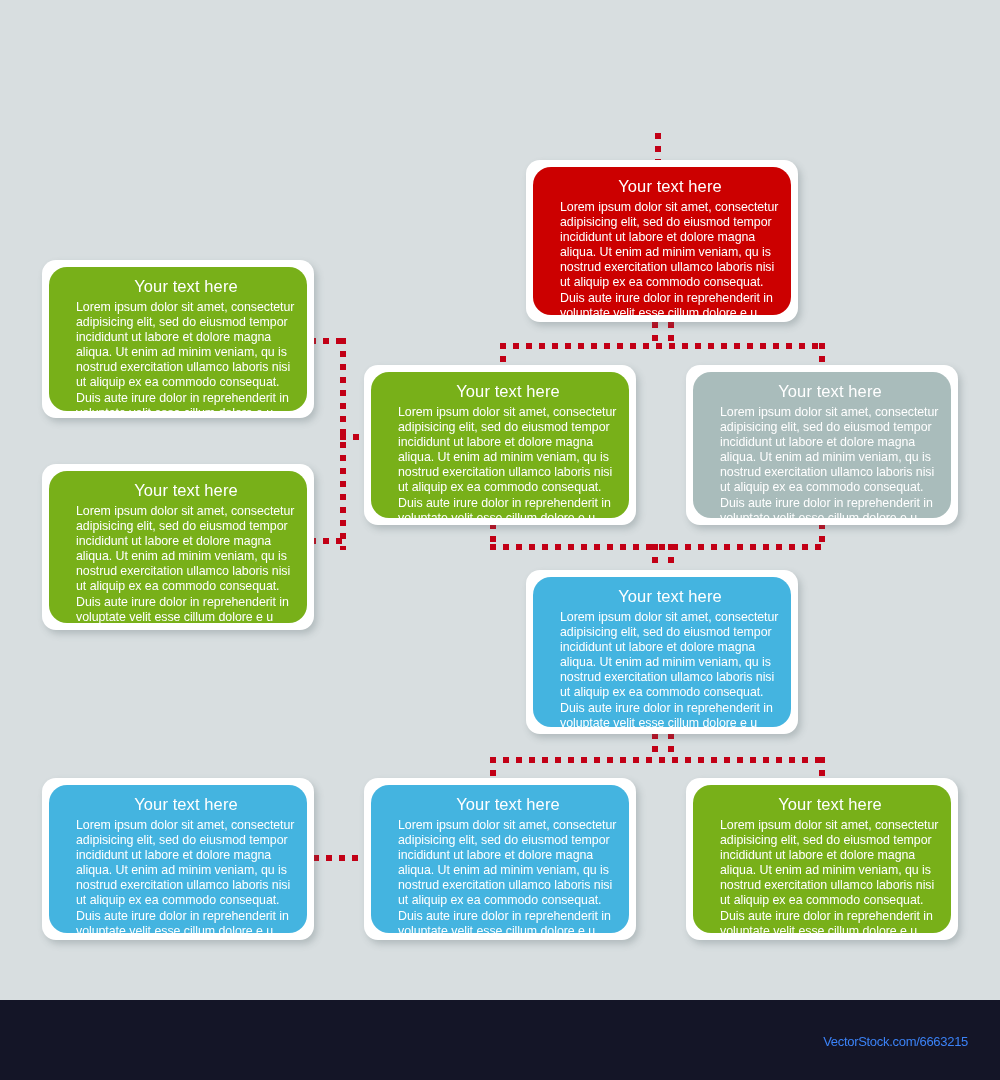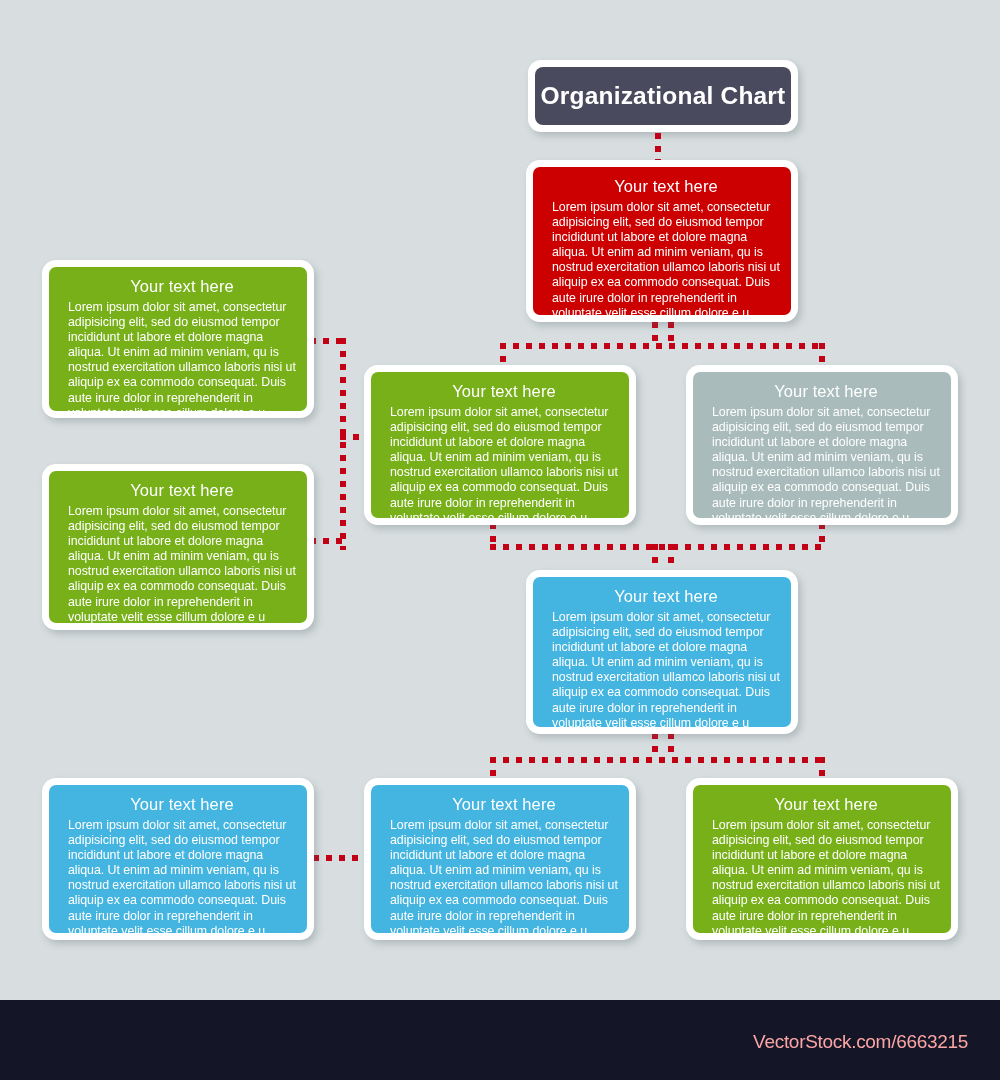--- a/index.html
+++ b/index.html
@@ -23,22 +23,22 @@
     box-sizing: border-box;
     border-radius: 14px;
     background: #ffffff;
     padding: 7px;
     box-shadow: 3px 4px 7px rgba(90,105,110,0.30);
   }
   .node-inner {
     box-sizing: border-box;
     width: 100%;
     height: 100%;
-    border-radius: 7px;
-    padding: 9px 11px 10px 19px;
+    border-radius: 18px;
+    padding: 9px 11px 10px 27px;
     overflow: hidden;
   }
   .node-title {
     text-align: center;
     color: #ffffff;
     font-size: 16.5px;
     line-height: 21px;
     font-weight: 400;
     margin: 0 0 3px 0;
     letter-spacing: 0.1px;
@@ -121,37 +121,32 @@
     font-weight: 300;
     letter-spacing: -0.5px;
     white-space: nowrap;
   }
   #vs-logo b { font-weight: bold; }
   #vs-logo sup { font-size: 13px; vertical-align: super; font-weight: 400; }
   #vs-url {
     position: absolute;
     right: 32px;
     top: 30px;
-    color: #fca5a5;
-    font-size: 19px;
+    color: #3b82f6;
+    font-size: 13px;
     line-height: 24px;
     letter-spacing: -0.3px;
     white-space: nowrap;
   }
 </style>
 </head>
 <body>
 
 <div id="canvas">
 
-  <div id="title-card">
-    <div class="node-inner">
-      <span id="title-text">Organizational Chart</span>
-    </div>
-  </div>
 
   <div class="conn v" style="left:655px; top:133px; height:30px;"></div>
 
   <div class="conn v" style="left:652px; top:322px; height:24px;"></div>
   <div class="conn v" style="left:668px; top:322px; height:24px;"></div>
   <div class="conn h" style="left:500px; top:343px; width:325px;"></div>
   <div class="conn v" style="left:500px; top:343px; height:32px;"></div>
   <div class="conn v" style="left:819px; top:343px; height:32px;"></div>
 
   <div class="conn v" style="left:340px; top:338px; height:212px;"></div>

